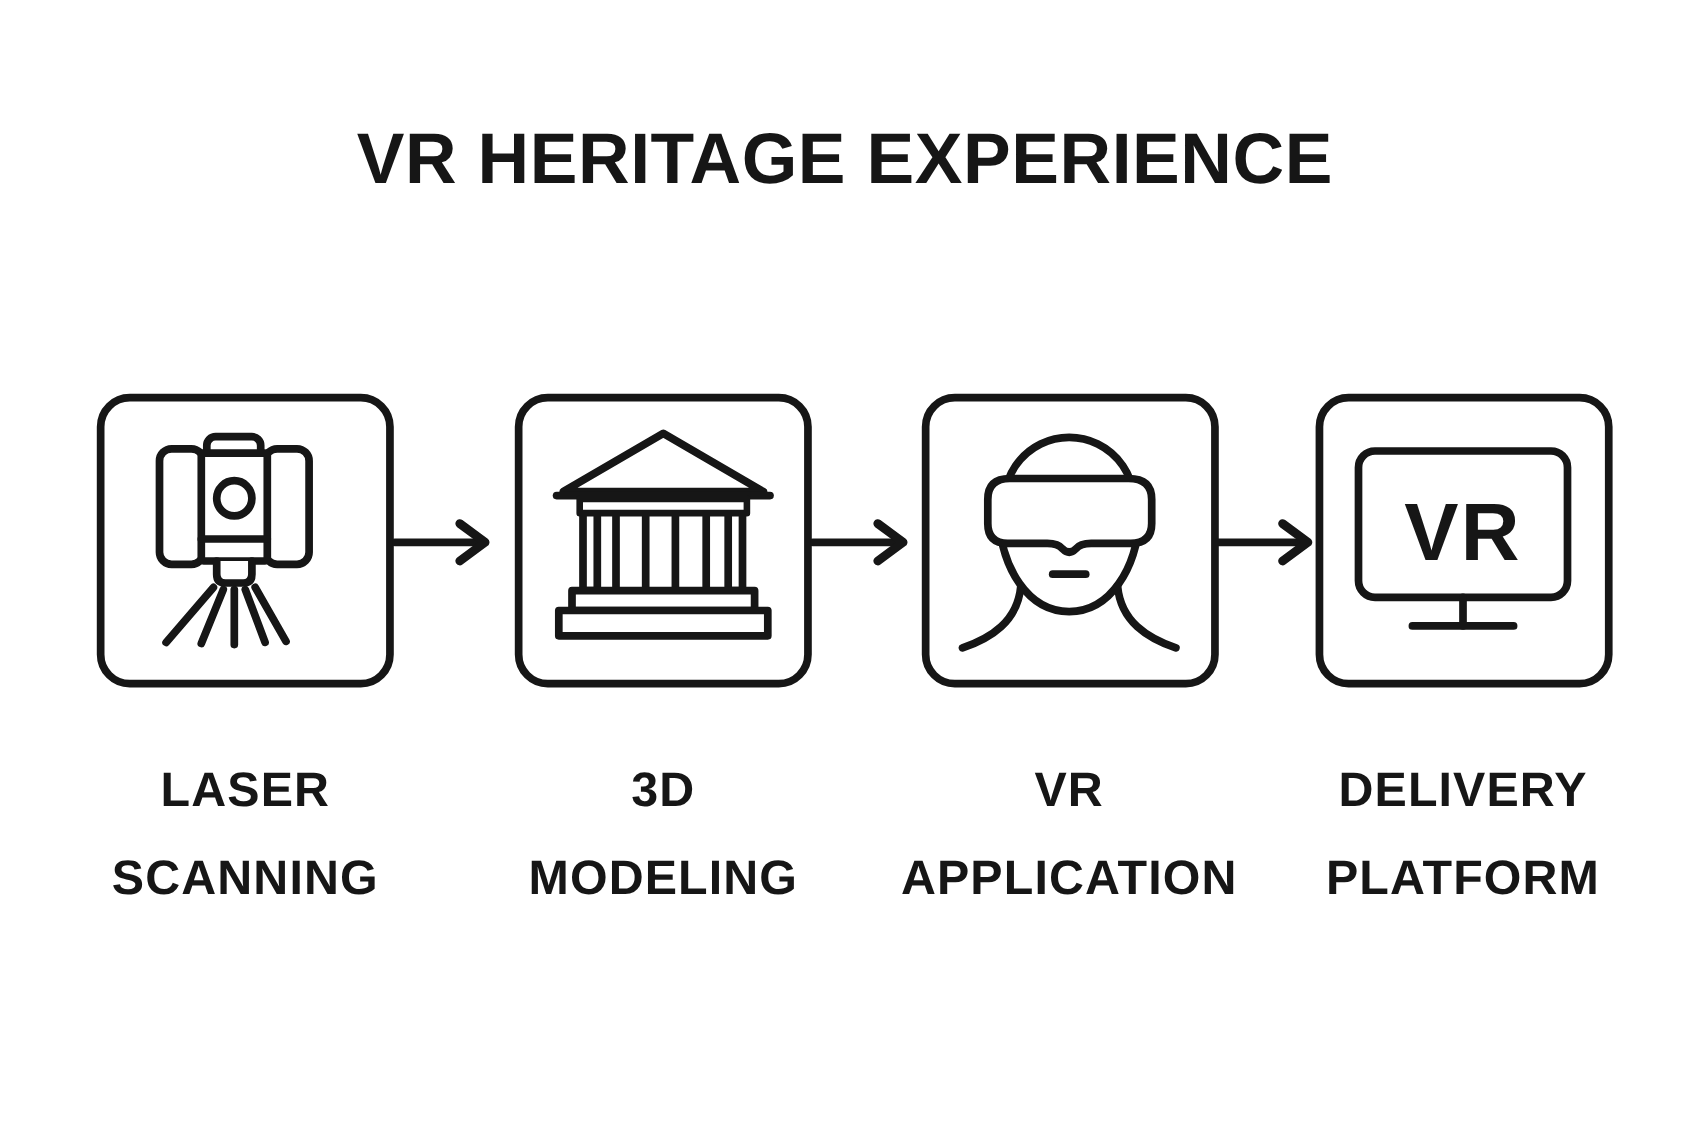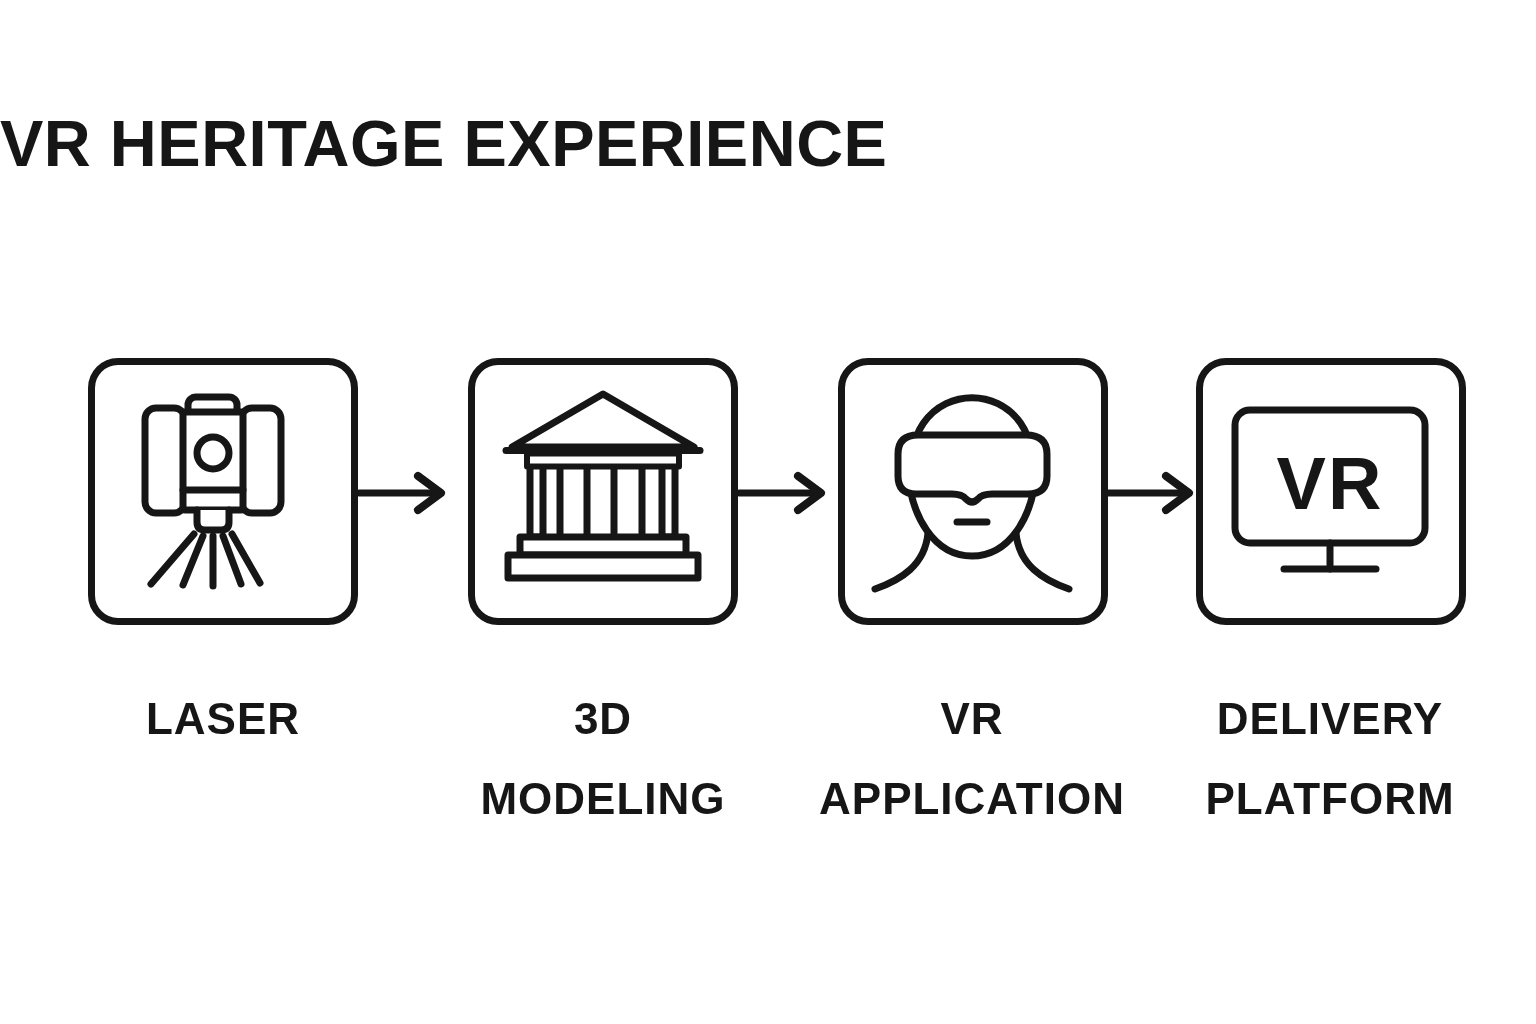--- a/index.html
+++ b/index.html
@@ -2,21 +2,21 @@
 <html><head>
 <meta charset="utf-8">
 <style>
   html, body { margin:0; padding:0; background:#ffffff; }
   .canvas {
     position:relative; width:1536px; height:1024px; background:#ffffff;
     font-family:"Liberation Sans", sans-serif; color:#161616; overflow:hidden;
   }
   .title {
     position:absolute; top:111px; left:0; width:100%;
-    font-size:65px; font-weight:700; line-height:1;
+    text-align:center; font-size:65px; font-weight:700; line-height:1;
     letter-spacing:0.5px; color:#161616; white-space:nowrap;
   }
   .step-box {
     position:absolute; top:358px; width:270px; height:267px;
     box-sizing:border-box; border:7px solid #161616; border-radius:30px;
     background:#ffffff;
   }
   .step-box svg.icon {
     position:absolute; left:-7px; top:-7px; width:270px; height:267px;
   }
@@ -106,20 +106,21 @@
     <line class="stroke" x1="2" y1="22" x2="80" y2="22"></line>
     <path class="stroke" style="stroke-width:8;" d="M 61,5 L 84,22 L 61,39"></path>
   </svg>
   <svg class="arrow" style="left:1105px;" viewBox="0 0 92 44">
     <line class="stroke" x1="2" y1="22" x2="80" y2="22"></line>
     <path class="stroke" style="stroke-width:8;" d="M 61,5 L 84,22 L 61,39"></path>
   </svg>
 
   <div class="step-label" style="left:23px;">
     <span>LASER</span>
+    <span>SCANNING</span>
   </div>
   <div class="step-label" style="left:403px;">
     <span>3D</span>
     <span>MODELING</span>
   </div>
   <div class="step-label" style="left:772px;">
     <span>VR</span>
     <span>APPLICATION</span>
   </div>
   <div class="step-label" style="left:1130px;">

